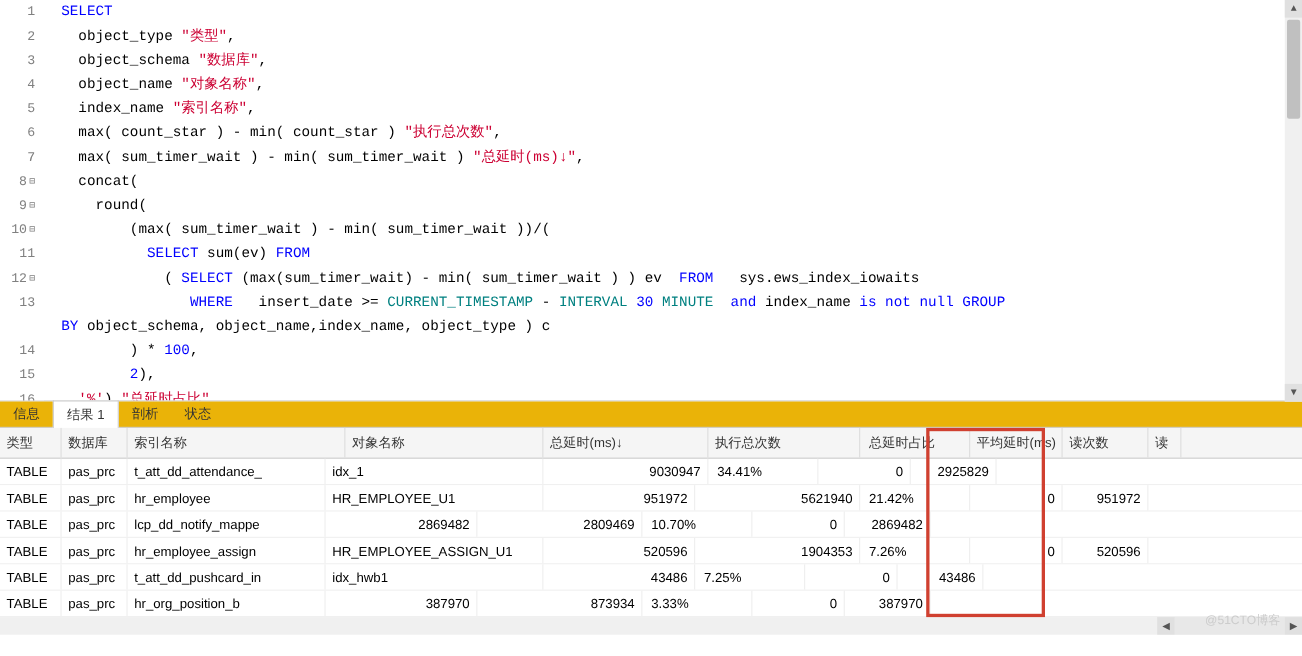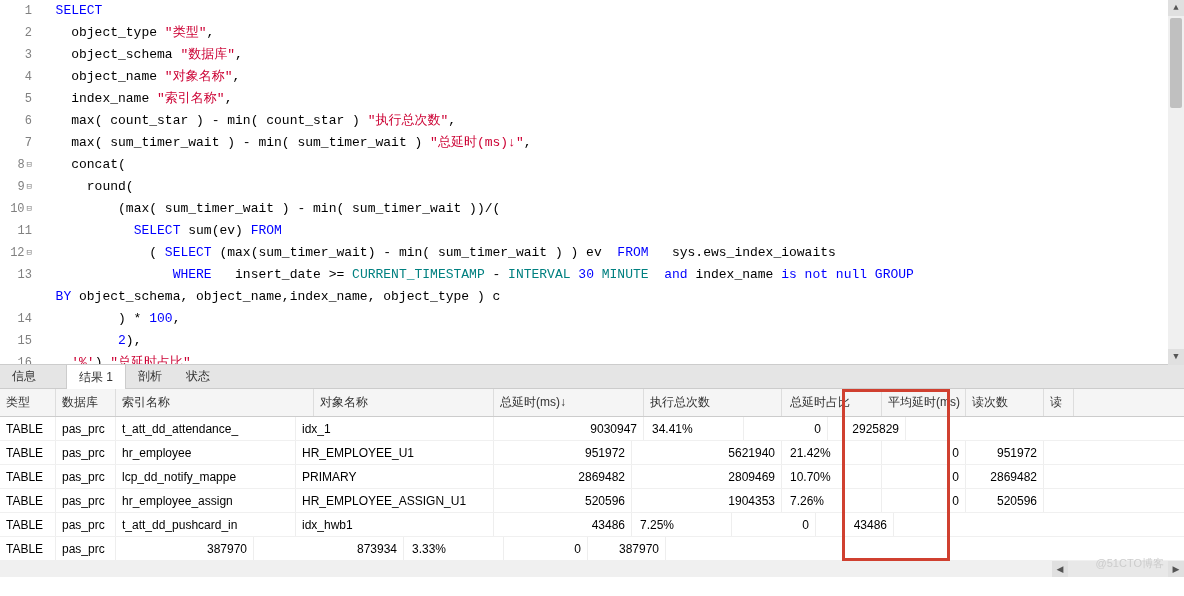--- a/index.html
+++ b/index.html
@@ -12,23 +12,23 @@
     .code-area { flex: 1; line-height: 22px; white-space: pre; overflow: hidden; }
     .code-line { height: 22px; }
     
     .kw-blue { color: #0000ff; }
     .kw-red { color: #cc0033; }
     .kw-teal { color: #008080; }
     .kw-func { color: #000; }
     .kw-ident { color: #000; }
     .kw-num { color: #0000ff; }
     
-    .tabs { background: #e5e5e5; border-bottom: 1px solid #ccc; display: flex; height: 24px; align-items: center; font-family: "Microsoft YaHei", sans-serif; font-size: 12px; }
+    .tabs { background: #eab308; border-bottom: 1px solid #ccc; display: flex; height: 24px; align-items: center; font-family: "Microsoft YaHei", sans-serif; font-size: 12px; }
     .tab { padding: 4px 12px; cursor: pointer; color: #333; }
-    .tab.active { background: #fff; border: 1px solid #ccc; border-bottom: none; margin-left: 18px; }
+    .tab.active { background: #fff; border: 1px solid #ccc; border-bottom: none; }
     
     .results { font-family: "Microsoft YaHei", Arial, sans-serif; font-size: 12px; }
     .grid-header { display: flex; background: #f5f5f5; border-bottom: 1px solid #ccc; height: 28px; align-items: center; }
     .grid-row { display: flex; height: 24px; align-items: center; border-bottom: 1px solid #f0f0f0; }
     .cell { padding: 0 6px; overflow: hidden; white-space: nowrap; text-overflow: clip; border-right: 1px solid #eee; height: 100%; display: flex; align-items: center; }
     .cell.num { justify-content: flex-end; }
     .grid-header .cell { color: #333; font-weight: normal; border-right: 1px solid #ddd; }
     
     .c-type { width: 56px; }
     .c-schema { width: 60px; }
@@ -121,21 +121,20 @@
           <div class="cell c-exec num">951972</div>
           <div class="cell c-delay num">5621940</div>
           <div class="cell c-pct">21.42%</div>
           <div class="cell c-avg num">0</div>
           <div class="cell c-reads num">951972</div>
         </div>
         <div class="grid-row">
           <div class="cell c-type">TABLE</div>
           <div class="cell c-schema">pas_prc</div>
           <div class="cell c-objname">lcp_dd_notify_mappe</div>
-          <div class="cell c-idxname">PRIMARY</div>
           <div class="cell c-exec num">2869482</div>
           <div class="cell c-delay num">2809469</div>
           <div class="cell c-pct">10.70%</div>
           <div class="cell c-avg num">0</div>
           <div class="cell c-reads num">2869482</div>
         </div>
         <div class="grid-row">
           <div class="cell c-type">TABLE</div>
           <div class="cell c-schema">pas_prc</div>
           <div class="cell c-objname">hr_employee_assign</div>
@@ -152,20 +151,21 @@
           <div class="cell c-objname">t_att_dd_pushcard_in</div>
           <div class="cell c-idxname">idx_hwb1</div>
           <div class="cell c-exec num">43486</div>
           <div class="cell c-pct">7.25%</div>
           <div class="cell c-avg num">0</div>
           <div class="cell c-reads num">43486</div>
         </div>
         <div class="grid-row">
           <div class="cell c-type">TABLE</div>
           <div class="cell c-schema">pas_prc</div>
+          <div class="cell c-objname">hr_org_position_b</div>
           <div class="cell c-exec num">387970</div>
           <div class="cell c-delay num">873934</div>
           <div class="cell c-pct">3.33%</div>
           <div class="cell c-avg num">0</div>
           <div class="cell c-reads num">387970</div>
         </div>
       </div>
     <div class="highlight-box" style="left: 842px; top: 0px; width: 108px; height: 172px;"></div>
     <div class="results-scroll-row">
       <div class="scroll-arrow">◀</div>

